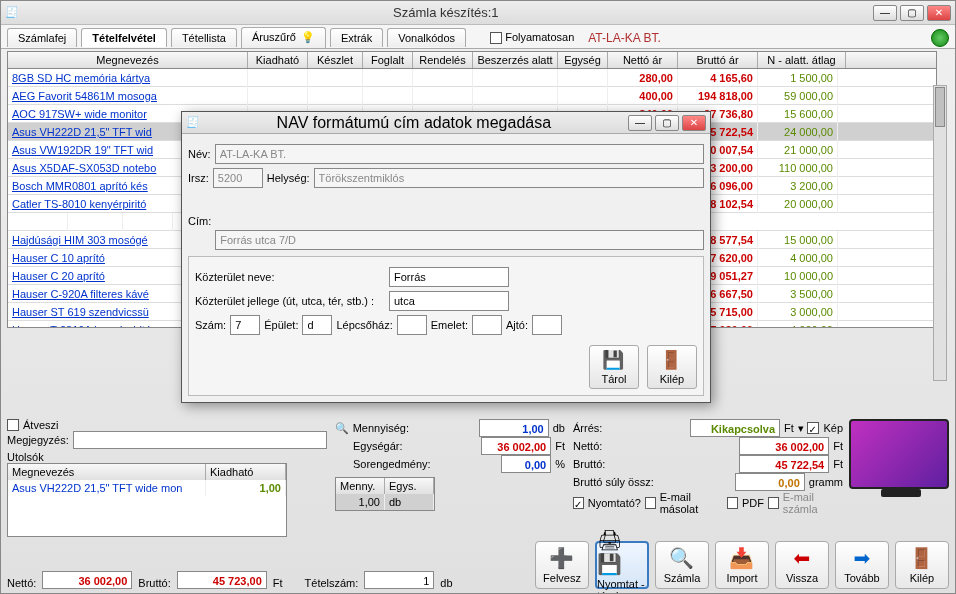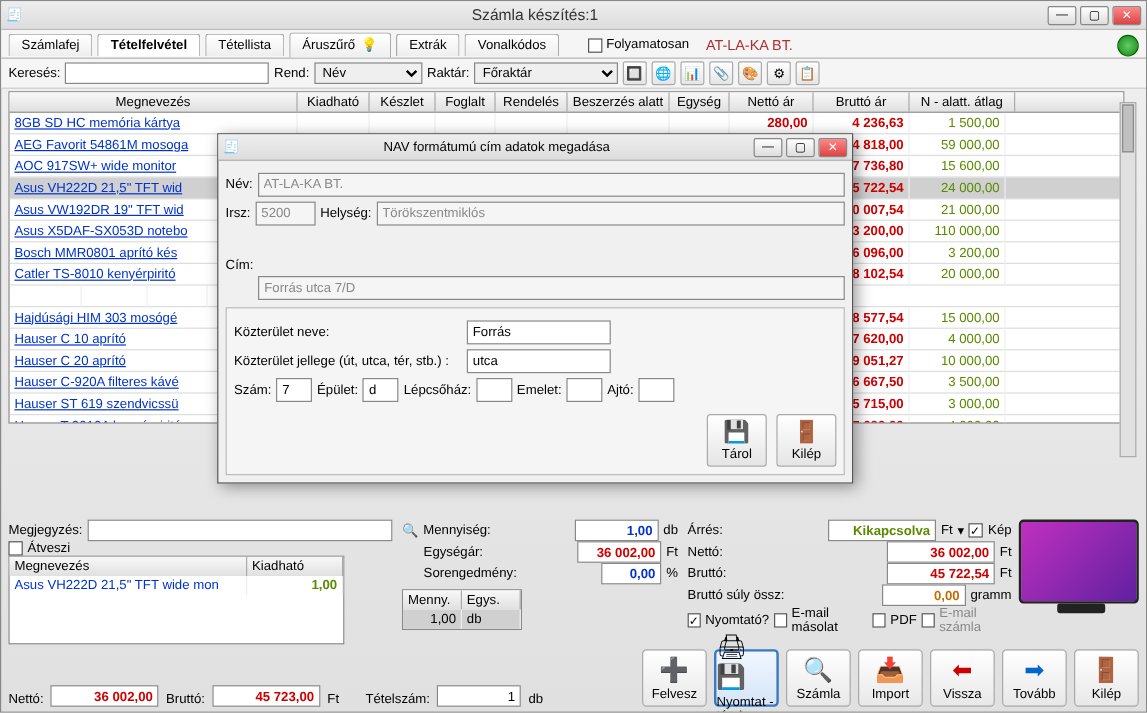--- a/index.html
+++ b/index.html
@@ -46,21 +46,21 @@
 .monitor { width:100px; height:70px; background:linear-gradient(135deg,#c030c0,#6020a0); border:2px solid #222; border-radius:4px; position:relative;}
 .monitor::after{content:"";position:absolute;bottom:-10px;left:30px;width:40px;height:8px;background:#222;border-radius:2px;}
 .smallgrid { border:1px solid #888; background:#fff;}
 .smallgrid .sgh { display:flex; background:linear-gradient(#f8f8f8,#e0e0e0);}
 .smallgrid .sgh div { padding:2px 4px; border-right:1px solid #aaa; flex:1;}
 .smallgrid .sgr { display:flex;}
 .smallgrid .sgr div { padding:2px 4px; border-right:1px solid #eee; flex:1;}
 
 .dialog { position:absolute; left:180px; top:110px; width:530px; background:#f0f0f0; border:1px solid #555; box-shadow:3px 3px 12px rgba(0,0,0,0.4);}
 .dlg-title { height:22px; background:linear-gradient(#eee,#ddd); display:flex; align-items:center; padding:0 4px; border-bottom:1px solid #aaa;}
-.dlg-title .t { flex:1; text-align:center; font-size:11px;}
+.dlg-title .t { flex:1; text-align:center; font-size:16px;}
 .dlg-body { padding:6px;}
 .dlg-row { display:flex; align-items:center; gap:4px; margin:4px 0;}
 .dlg-row label { white-space:nowrap;}
 .dlg-row input { border:1px solid #888; height:20px; padding:0 4px; font-size:11px;}
 .dlg-row input.ro { color:#888; background:#f5f5f5;}
 .dlg-box { border:1px solid #bbb; padding:6px; margin-top:6px; background:#f5f5f5;}
 .dlg-btns { display:flex; justify-content:flex-end; gap:8px; margin-top:10px;}
 .dlgbtn { width:50px; height:44px; border:1px solid #aaa; border-radius:3px; background:linear-gradient(#fff,#e5e5e5); display:flex; flex-direction:column; align-items:center; justify-content:center; gap:2px; cursor:pointer; font-size:10px;}
 .checkbox { width:12px; height:12px; border:1px solid #555; background:#fff; display:inline-block; vertical-align:middle;}
 .checkbox.checked::after{content:"✓"; font-size:10px; line-height:10px; color:#000;}
@@ -87,35 +87,20 @@
     <div class="tab">Tétellista</div>
     <div class="tab"><span>Áruszűrő</span> <span class="tabicon">💡</span></div>
     <div class="tab">Extrák</div>
     <div class="tab">Vonalkódos</div>
     <span style="margin-left:20px;"><span class="checkbox"></span> <span>Folyamatosan</span></span>
     <span class="company" style="margin-left:10px;">AT-LA-KA BT.</span>
     <span style="flex:1"></span>
     <div class="green-circle"></div>
   </div>
 
-  <div class="toolbar-row">
-    <label>Keresés:</label>
-    <input type="text" style="width: 170px;" value="">
-    <label>Rend:</label>
-    <select style="width:90px"><option>Név</option></select>
-    <label>Raktár:</label>
-    <select style="width:120px"><option>Főraktár</option></select>
-    <div class="iconbtn">🔲</div>
-    <div class="iconbtn">🌐</div>
-    <div class="iconbtn">📊</div>
-    <div class="iconbtn">📎</div>
-    <div class="iconbtn">🎨</div>
-    <div class="iconbtn">⚙</div>
-    <div class="iconbtn">📋</div>
-  </div>
 
   <div class="grid">
     <div class="grid-head">
       <div class="ghcell" style="width:240px">Megnevezés</div>
       <div class="ghcell" style="width:60px">Kiadható</div>
       <div class="ghcell" style="width:55px">Készlet</div>
       <div class="ghcell" style="width:50px">Foglalt</div>
       <div class="ghcell" style="width:60px">Rendelés</div>
       <div class="ghcell" style="width:85px">Beszerzés alatt</div>
       <div class="ghcell" style="width:50px">Egység</div>
@@ -126,21 +111,21 @@
     <div class="grid-body" id="grid-body">
         <div class="grow">
           <div class="gcell c-name">8GB SD HC memória kártya</div>
           <div class="gcell" style="width:60px"></div>
           <div class="gcell" style="width:55px"></div>
           <div class="gcell" style="width:50px"></div>
           <div class="gcell" style="width:60px"></div>
           <div class="gcell" style="width:85px"></div>
           <div class="gcell c-eg" style="width:50px"></div>
           <div class="gcell c-num c-net">280,00</div>
-          <div class="gcell c-num c-brut">4 236,63</div>
+          <div class="gcell c-num c-brut">4 165,60</div>
           <div class="gcell c-num c-besz">1 500,00</div>
         </div>
         <div class="grow">
           <div class="gcell c-name">AEG Favorit 54861M mosoga</div>
           <div class="gcell" style="width:60px"></div>
           <div class="gcell" style="width:55px"></div>
           <div class="gcell" style="width:50px"></div>
           <div class="gcell" style="width:60px"></div>
           <div class="gcell" style="width:85px"></div>
           <div class="gcell c-eg" style="width:50px"></div>
@@ -307,27 +292,28 @@
   </div>
   <div class="scrollbar-v">
       <div class="thumb"></div>
     </div>
 
   <div class="bottom">
     <div style="display:flex; gap:8px; align-items:flex-start;">
 
       <div style="width:320px;">
         <div class="botrow">
+            <span class="checkbox"></span> 
+            <span>Átveszi</span>
+          </div>
+        <div class="botrow">
             <label>Megjegyzés:</label>
             <input type="text" style="flex: 1 1 0%; border: 1px solid rgb(136, 136, 136); height: 18px;">
           </div>
-        <div class="botrow">
-            <span class="checkbox"></span> 
-            <span>Átveszi</span>
-          </div>
+        <div style="margin-top:2px;">Utolsók</div>
         <div class="smallgrid" style="width:280px;">
           <div class="sgh">
               <div>Megnevezés</div>
               <div style="max-width:80px">Kiadható</div>
             </div>
           <div class="sgr">
               <div style="color:#0033cc">Asus VH222D 21,5" TFT wide mon</div>
               <div style="max-width:80px;text-align:right;color:#5a8a00;font-weight:bold">1,00</div>
             </div>
           <div style="height:40px;"></div>

